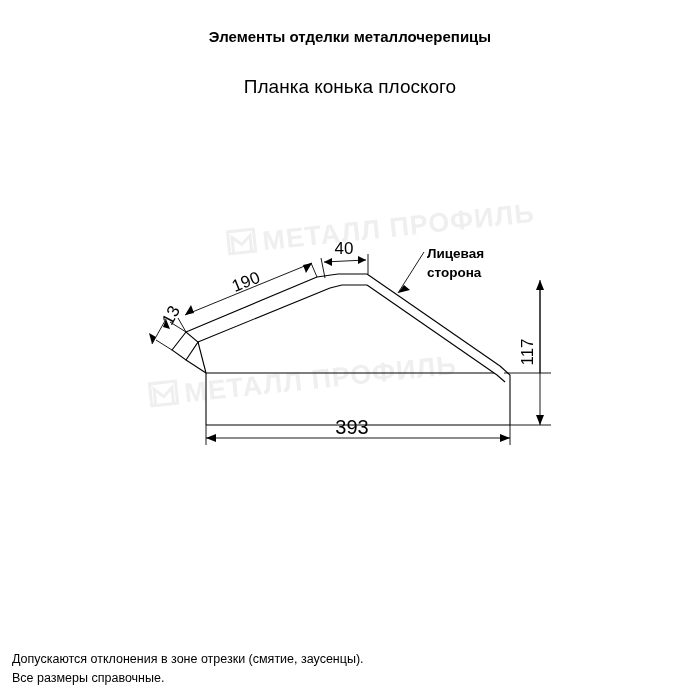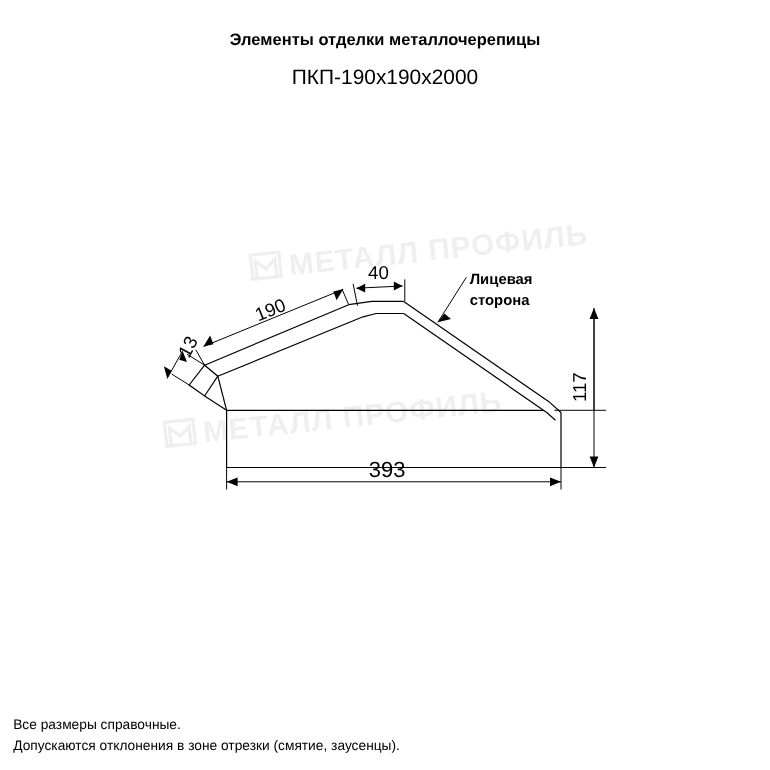--- a/index.html
+++ b/index.html
@@ -70,21 +70,21 @@
     letter-spacing: 1px;
   }
 </style>
 </head>
 <body>
 
 <div class="page">
 
   <div class="title-block">
     <div class="main-title">Элементы отделки металлочерепицы</div>
-    <div class="product-code">ПКП-190х190х2000</div>
+    <div class="sub-title">Планка конька плоского</div>
   </div>
 
   <div class="drawing">
     <svg width="700" height="330" viewBox="0 0 700 330" xmlns="http://www.w3.org/2000/svg">
 
       <g opacity="1">
 
         <g transform="translate(226,48) rotate(-6)">
           <rect x="0" y="14" width="26" height="22" fill="none" stroke="#efefef" stroke-width="3"></rect>
           <path d="M4 36 L4 20 L13 28 L22 20 L22 36" fill="none" stroke="#efefef" stroke-width="3"></path>
@@ -175,17 +175,17 @@
         <line x1="398" y1="123" x2="424" y2="82"></line>
         <polygon points="398,123 404,115 410,120" stroke="none"></polygon>
         <text x="427" y="88" font-size="13.5" font-weight="bold" stroke="none" font-family="Liberation Sans, sans-serif">Лицевая</text>
         <text x="427" y="107" font-size="13.5" font-weight="bold" stroke="none" font-family="Liberation Sans, sans-serif">сторона</text>
       </g>
 
     </svg>
   </div>
 
   <div class="footer">
+    <div>Допускаются отклонения в зоне отрезки (смятие, заусенцы).</div>
     <div>Все размеры справочные.</div>
-    <div>Допускаются отклонения в зоне отрезки (смятие, заусенцы).</div>
   </div>
 
 </div>
 
 </body></html>

